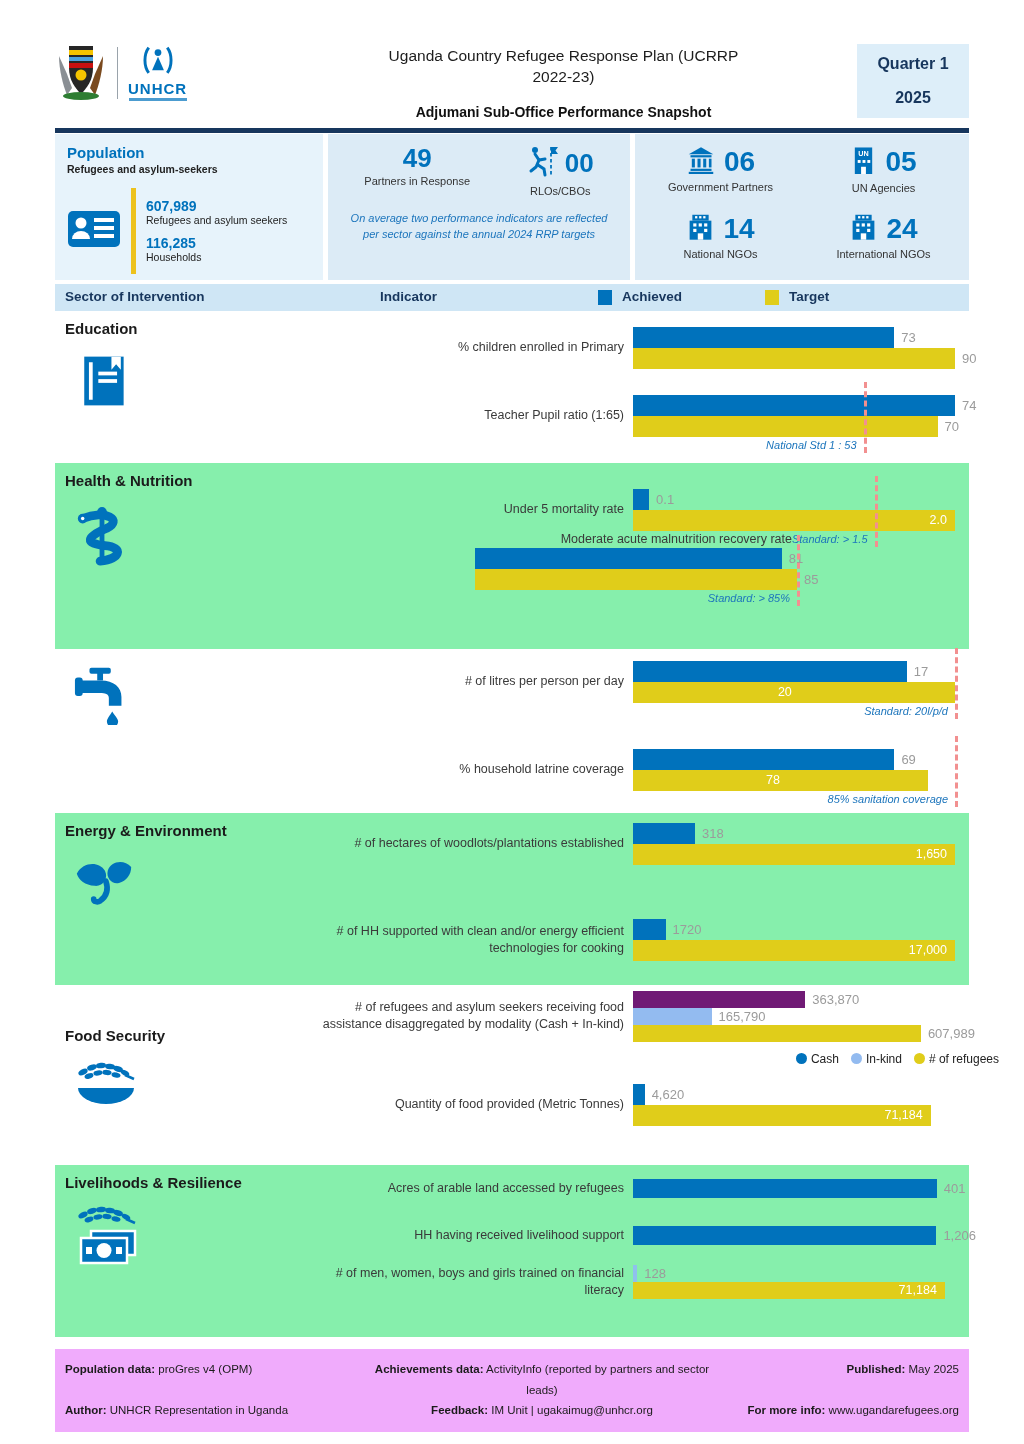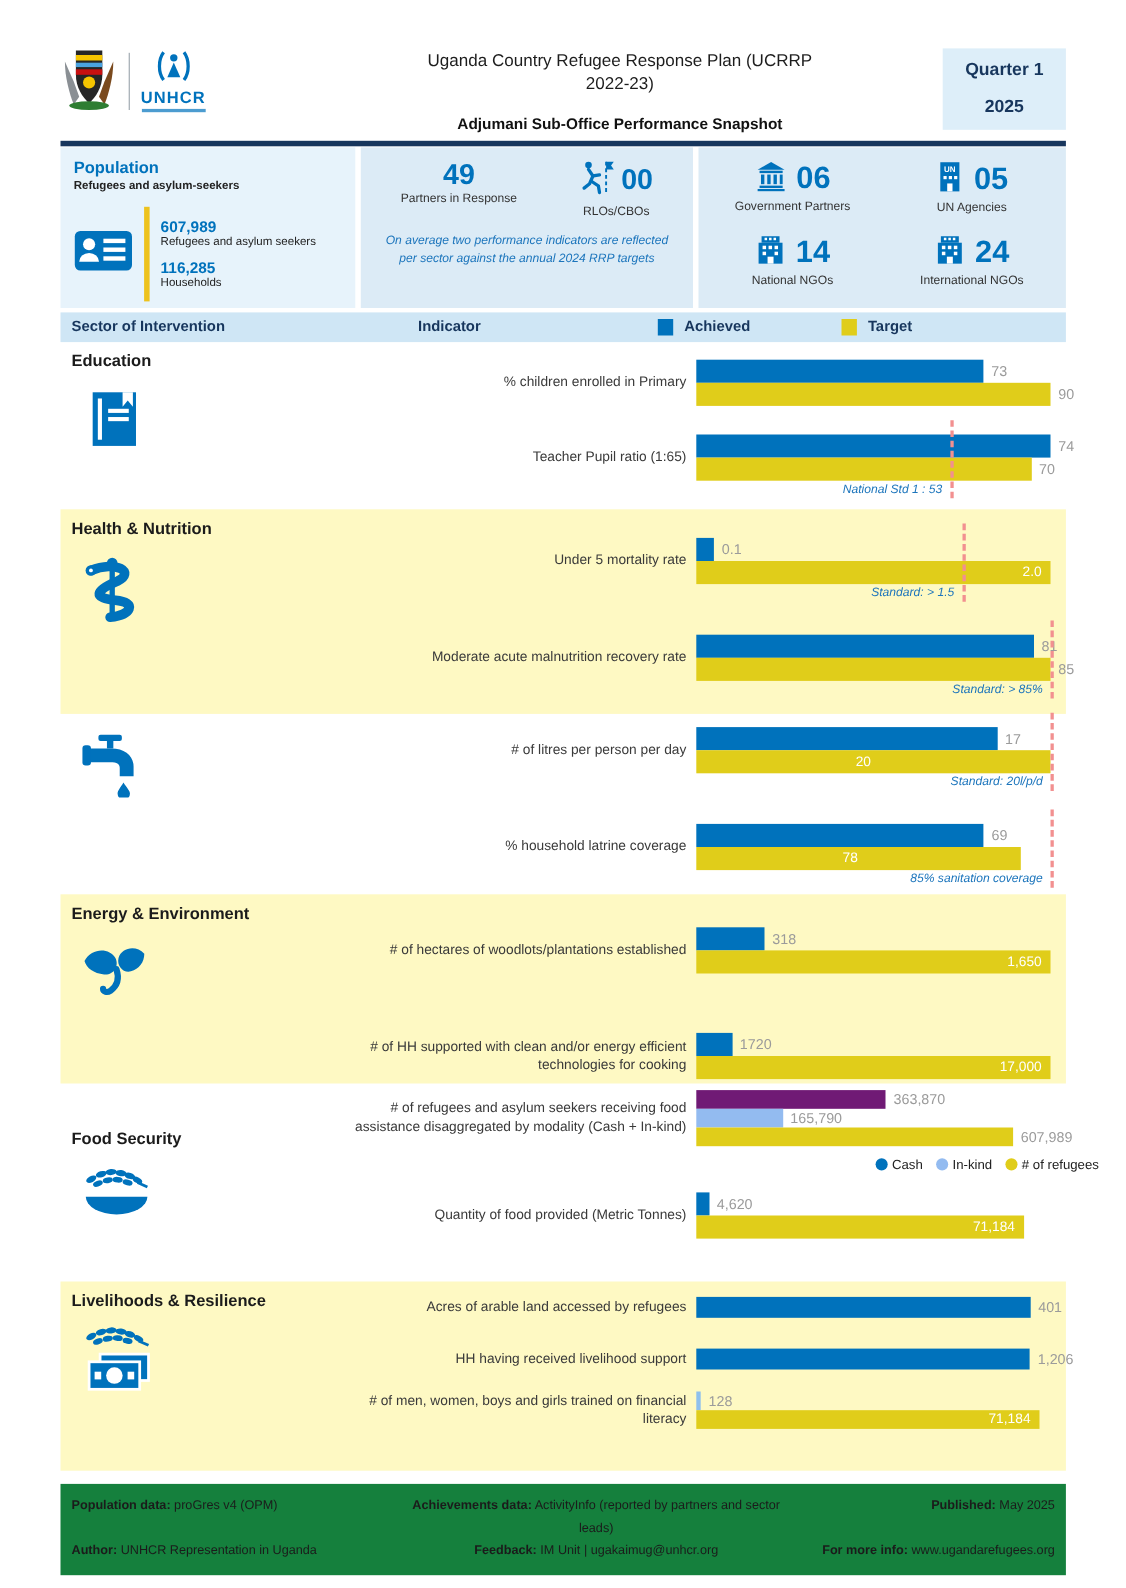--- a/index.html
+++ b/index.html
@@ -46,21 +46,21 @@
   .pr-lab{font-size:11px;color:#333;margin-top:3px;}
 
   
   .legend-band{position:relative;height:27px;background:#cfe6f5;margin-top:4px;
                font-size:13.5px;font-weight:bold;color:#17365d;}
   .lg-item{position:absolute;top:5px;white-space:nowrap;}
   .sq{position:absolute;top:6px;width:14px;height:15px;}
 
   
   .section{display:flex;box-sizing:border-box;padding-left:10px;}
-  .section.alt{background:#fef9c3;}
+  .section.alt{background:#86efac;}
   .sec-head{width:238px;box-sizing:border-box;}
   .sec-title{font-size:15px;font-weight:bold;color:#1b1b1b;padding-top:9px;}
   .sec-icon{margin-top:14px;margin-left:8px;}
   .sec-body{flex:1;}
   .ind-row{display:flex;align-items:center;}
   .ind-label{width:330px;text-align:right;padding-right:9px;font-size:12.5px;color:#3a3a3a;line-height:1.35;box-sizing:border-box;}
   .ind-chart{position:relative;width:322px;}
   .bar{position:relative;}
   .vl{font-size:13px;white-space:nowrap;position:absolute;top:0;}
   .vl.out{left:100%;margin-left:7px;color:#9b9b9b;}
@@ -68,21 +68,21 @@
   .vl.in-center{left:45%;color:#fff;font-size:12.5px;}
   .ref-line{position:absolute;top:-13px;bottom:-16px;width:0;border-left:3px dashed #f29090;}
   .ref-ann{position:absolute;top:calc(100% + 2px);transform:translateX(-100%);
            font-style:italic;font-size:11px;color:#1c75bc;white-space:nowrap;padding-right:7px;}
   .mini-legend{position:absolute;top:calc(100% + 10px);right:-44px;display:flex;gap:12px;
                font-size:12px;color:#222;white-space:nowrap;align-items:center;}
   .dot{width:11px;height:11px;border-radius:50%;display:inline-block;margin-right:4px;vertical-align:-1px;}
   .section[data-slug="food-security"] .sec-title{padding-top:42px;}
 
   
-  .footer{margin-top:12px;background:#15803d;padding:10px 10px 11px;box-sizing:border-box;}
+  .footer{margin-top:12px;background:#f0abfc;padding:10px 10px 11px;box-sizing:border-box;}
   .f-row{display:flex;font-size:11.5px;color:#1b1b1b;line-height:1.8;}
   .f-c1{width:300px;}
   .f-c2{flex:1;text-align:center;}
   .f-c3{width:240px;text-align:right;}
 </style>
 </head>
 <body>
 
 <div class="page">
   <div class="content">
@@ -312,21 +312,21 @@
                 <div class="bar" style="height: 21px; width: 5%; background: rgb(0, 114, 188);">
                   <span class="vl out" style="line-height: 21px;">0.1</span>
                 </div>
                 <div class="bar" style="height: 21px; width: 100%; background: rgb(224, 205, 26);">
                   <span class="vl in" style="line-height: 21px;">2.0</span>
                 </div>
                 <div class="ref-line" style="left: 75%;"></div>
                 <div class="ref-ann" style="left: 75%;">Standard: &gt; 1.5</div>
               </div>
             </div>
-            <div class="ind-row" style="margin-top: 46px;">
+            <div class="ind-row" style=" flex-direction: column;">
               <div class="ind-label">Moderate acute malnutrition recovery rate</div>
               <div class="ind-chart">
                 <div class="bar" style="height: 21px; width: 95.2941%; background: rgb(0, 114, 188);">
                   <span class="vl out" style="line-height: 21px;">81</span>
                 </div>
                 <div class="bar" style="height: 21px; width: 100%; background: rgb(224, 205, 26);">
                   <span class="vl out" style="line-height: 21px;">85</span>
                 </div>
                 <div class="ref-line" style="left: 100%;"></div>
                 <div class="ref-ann" style="left: 100%;">Standard: &gt; 85%</div>
@@ -376,21 +376,21 @@
         <div class="section alt" data-slug="energy-environment" style="height: 172px;">
           <div class="sec-head">
             <div class="sec-title">Energy &amp; Environment</div>
             <div class="sec-icon"><svg width="62" height="60" viewBox="0 0 64 64" fill="#0072bc">
                 <path d="M3 22 C 10 9, 27 9, 33 19 C 37 27, 31 36, 22 35 C 12 34, 5 29, 3 22 z"></path>
                 <path d="M61 15 C 53 6, 39 9, 36 19 C 34 27, 41 34, 48 32 C 56 30, 61 23, 61 15 z"></path>
                 <path d="M34 30 c3 9 1 16 -6 21 c-3 2 -7 1 -7 -2" stroke="#0072bc" stroke-width="6" fill="none" stroke-linecap="round"></path>
               </svg></div>
           </div>
           <div class="sec-body">
-            <div class="ind-row" style="margin-top: 30px;">
+            <div class="ind-row" style="margin-top: 10px;">
               <div class="ind-label"># of hectares of woodlots/plantations established</div>
               <div class="ind-chart">
                 <div class="bar" style="height: 21px; width: 19.2727%; background: rgb(0, 114, 188);">
                   <span class="vl out" style="line-height: 21px;">318</span>
                 </div>
                 <div class="bar" style="height: 21px; width: 100%; background: rgb(224, 205, 26);">
                   <span class="vl in" style="line-height: 21px;">1,650</span>
                 </div>
               </div>
             </div>

